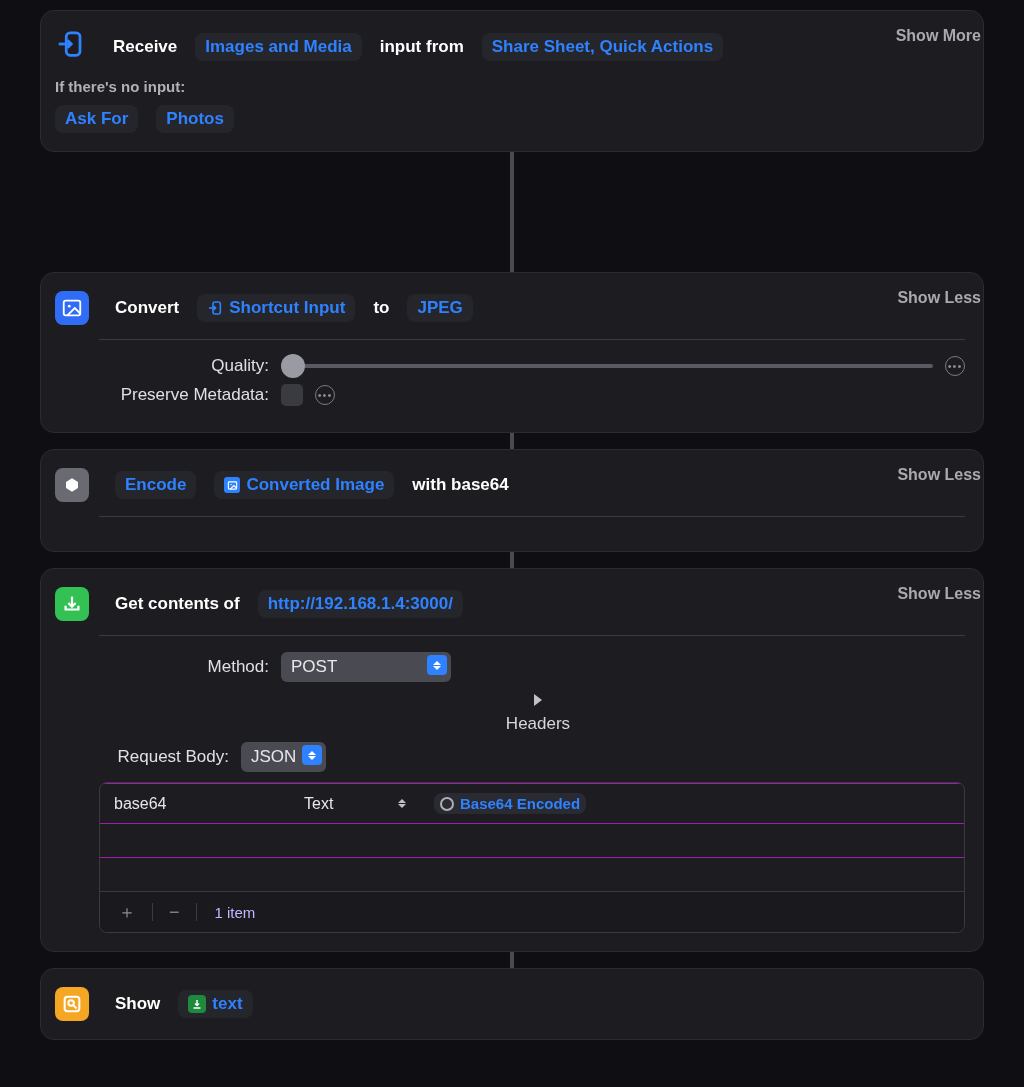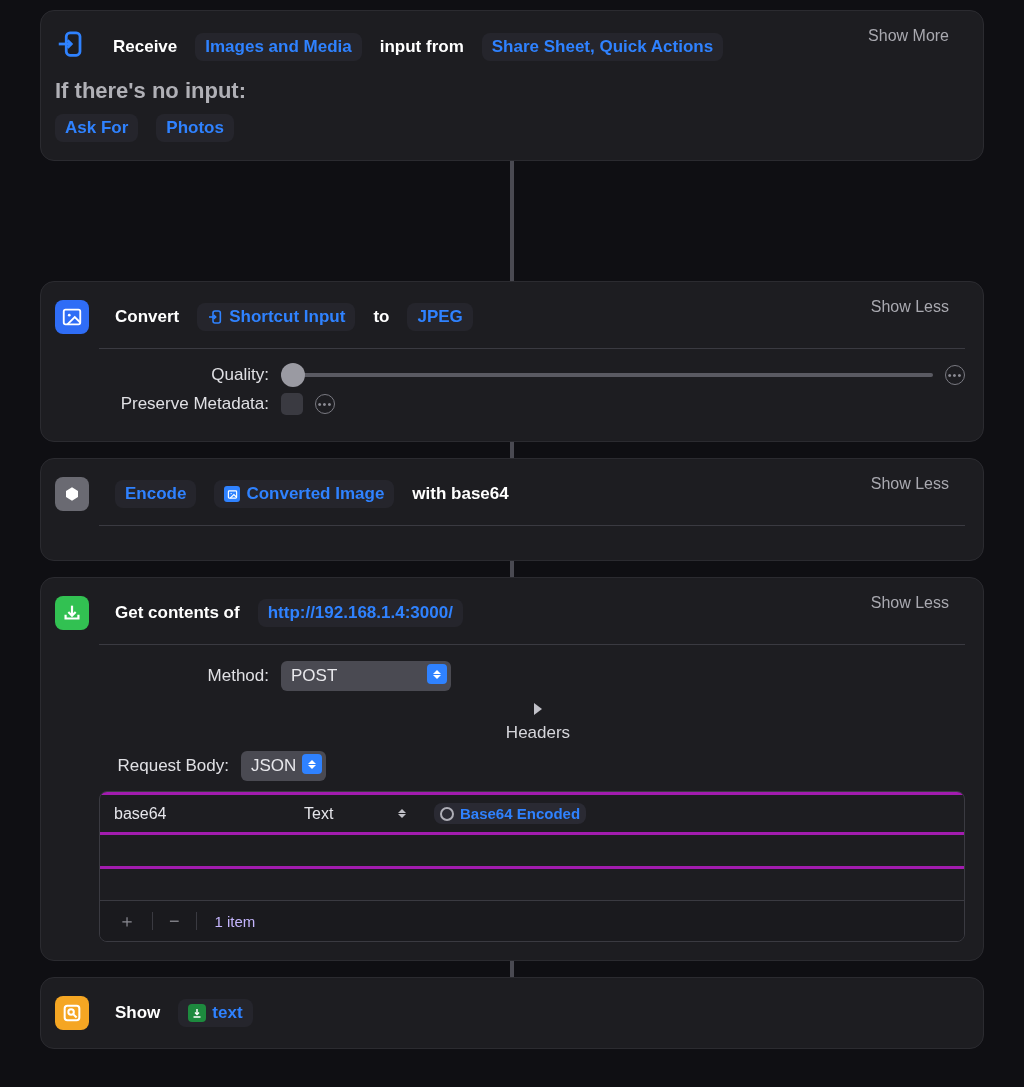--- a/index.html
+++ b/index.html
@@ -22,24 +22,24 @@
   .token {
     background: #25252c;
     color: #2f82ff;
     font-weight: 600;
     padding: 4px 10px;
     border-radius: 8px;
     display:inline-flex; align-items:center; gap:6px;
   }
   .token-small { padding:2px 6px; font-size:15px; }
   .heavy { font-weight: 700; color:#fff; }
-  .sublabel { color:#b0b0b6; font-weight:600; font-size:22px; margin:14px 0 10px 0;}
+  .sublabel { color:#b0b0b6; font-weight:600; font-size:15px; margin:14px 0 10px 0;}
   .show-toggle {
-    position:absolute; right:34px; top:16px;
-    color:#a9a9b0; font-weight:400; font-size:16px;
+    position:absolute; right:2px; top:16px;
+    color:#a9a9b0; font-weight:700; font-size:16px;
     cursor:pointer;
   }
   .connector {
     width:4px; background:#4a4a52; margin:0 auto;
   }
   .icon-box { width:34px; height:34px; border-radius:8px; display:flex; align-items:center; justify-content:center; margin-right:8px; flex-shrink:0;}
   .icon-blue { background:#2f6df6; }
   .icon-grey { background:#6a6a72; }
   .icon-green { background:#32c152; }
   .icon-orange { background:#f5a623; }
@@ -56,21 +56,21 @@
   .select .caret { position:absolute; right:4px; top:3px; width:20px;height:20px;background:#2f82ff;border-radius:4px;display:flex;flex-direction:column;align-items:center;justify-content:center;gap:1px;}
   .caret .tri { width:0;height:0;border-left:4px solid transparent;border-right:4px solid transparent;}
   .caret .up{border-bottom:4px solid #fff;}
   .caret .down{border-top:4px solid #fff;}
   .disclosure { display:flex;align-items:center;gap:8px;color:#d6d6db;font-size:17px; margin:12px 0 8px 56px;flex-direction:column;}
   .chev { width:0;height:0;border-top:6px solid transparent;border-bottom:6px solid transparent;border-left:8px solid #c0c0c8;}
   .table { border:1px solid #3a3a41; border-radius:8px; overflow:hidden; margin-left:44px; margin-top:10px;}
   .thead { display:flex; background:#1a1a1e; }
   .th { padding:8px 14px; color:#c4c4cb; font-size:15px; border-right:1px solid #3a3a41;}
   .th:last-child{border-right:none;}
-  .trow { display:flex; border-top:3px solid #a21caf; align-items:center; min-height:40px;}
+  .trow { display:flex; border-top:1px solid #a21caf; align-items:center; min-height:40px;}
   .td { padding:8px 14px; font-size:16px; display:flex; align-items:center; gap:6px;}
   .col-key{width:190px;}
   .col-type{width:130px;}
   .col-value{flex:1;}
   .tiny-caret{display:flex;flex-direction:column;gap:1px;}
   .tiny-caret span{width:0;height:0;border-left:4px solid transparent;border-right:4px solid transparent;}
   .tiny-up{border-bottom:4px solid #bfbfc6;}
   .tiny-down{border-top:4px solid #bfbfc6;}
   .footer-bar { display:flex; align-items:center; gap:10px; padding:8px 12px; border-top:1px solid #3a3a41; background:#1a1a1e;}
   .plusminus{ color:#8a8a92; font-size:18px; padding:0 6px; cursor:pointer;}

